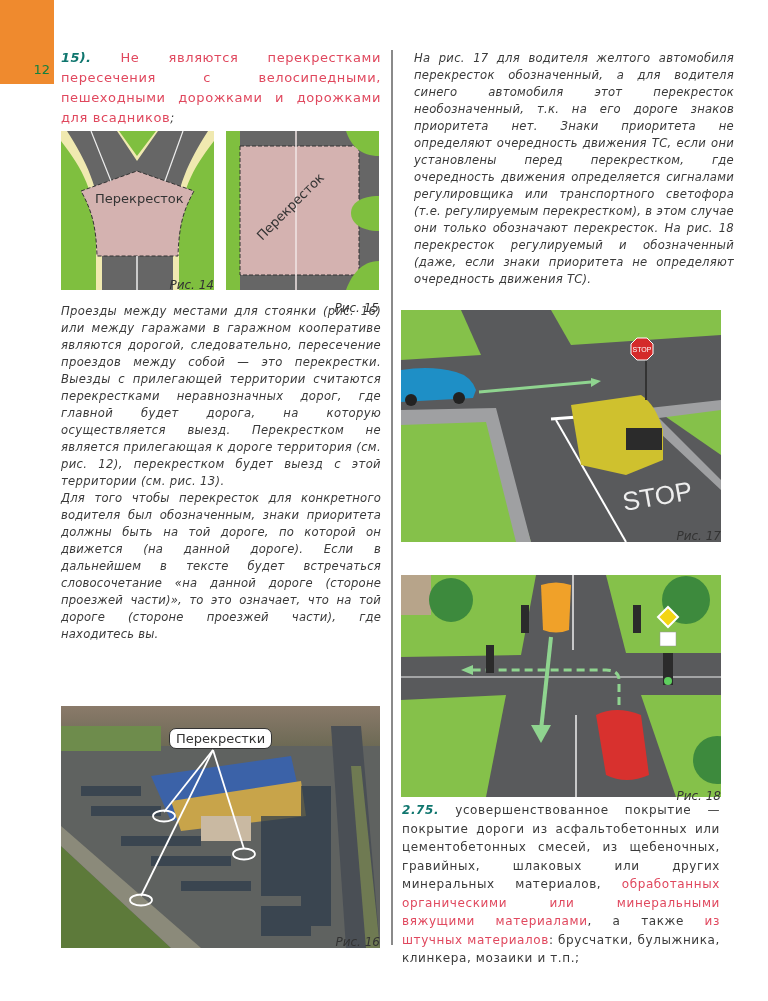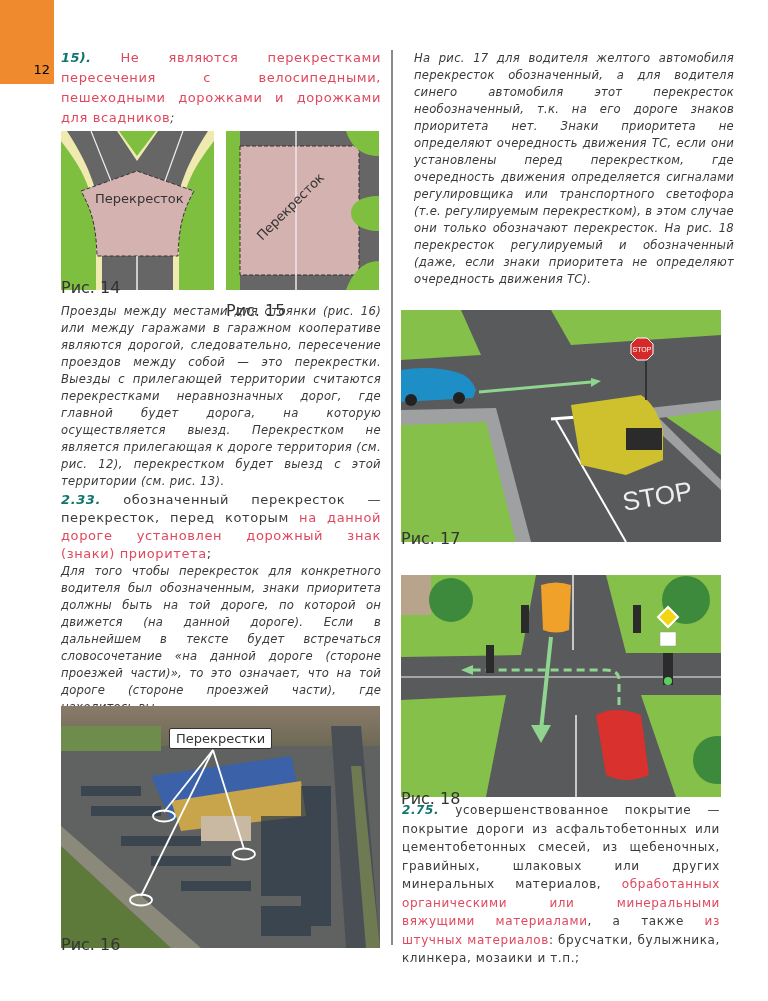--- a/index.html
+++ b/index.html
@@ -1,28 +1,28 @@
 <!DOCTYPE html>
 <html><head>
 <meta charset="utf-8">
 <style>
   html,body{margin:0;padding:0;background:#fff;}
   body{width:768px;height:1001px;position:relative;overflow:hidden;font-family:"DejaVu Sans",sans-serif;color:#3a3a3a;}
   .tab{position:absolute;left:0;top:0;width:54px;height:84px;background:#ef8a2e;}
-  .pagenum{position:absolute;left:0;top:62px;width:50px;text-align:right;color:#000000;font-size:13px;padding-right:4px;box-sizing:border-box;width:54px;}
+  .pagenum{position:absolute;left:0;top:62px;width:50px;text-align:right;color:#15803d;font-size:13px;padding-right:4px;box-sizing:border-box;width:54px;}
   .divider{position:absolute;left:391px;top:50px;width:2px;height:895px;background:#8a8a8a;}
   .col{position:absolute;}
   .p{font-size:12.3px;line-height:17px;margin:0;text-align:justify;text-align-last:left;}
   .it{font-style:italic;font-size:11.6px;line-height:17px;letter-spacing:0.35px;}
   .red{color:#e0485e;}
   .bold{font-weight:bold;color:#0f766e;font-style:italic;}
-  .cap{font-size:16px;color:#333;text-align:left;position:absolute;}
+  .cap{font-style:italic;font-size:12px;color:#333;text-align:right;position:absolute;}
   .fig{position:absolute;overflow:hidden;margin-top:20px;}
   .lbl{font-size:13px;color:#333;}
-  .callout{position:absolute;background:#fff;border:1.5px solid #333;border-radius:2px;font-size:13px;padding:2px 6px;color:#333;}
+  .callout{position:absolute;background:#fff;border:1.5px solid #333;border-radius:7px;font-size:13px;padding:2px 6px;color:#333;}
   .wide{letter-spacing:0.6px;}
 </style>
 </head>
 <body>
 
 <div class="tab"></div>
 <div class="pagenum">12</div>
 <div class="divider"></div>
 
 <div class="col" style="left:61px;top:48px;width:320px;">
@@ -54,23 +54,20 @@
     <path d="M120 0 L153 0 L153 25 C135 25 125 15 120 0Z" fill="#7fbf3f"></path>
     <path d="M153 65 C135 65 125 72 125 82 C125 92 135 100 153 100Z" fill="#7fbf3f"></path>
     <path d="M120 159 L153 159 L153 130 C135 130 125 145 120 159Z" fill="#7fbf3f"></path>
   </svg>
   <div class="lbl" style="position:absolute;left:20px;top:68px;transform:rotate(-45deg);">Перекресток</div>
 </div>
 <div class="cap" style="left:226px;top:278px;width:153px;margin-top:23px;">Рис. 15</div>
 
 <div class="col" style="left:61px;top:303px;width:320px;">
   <p class="p it">Проезды между местами для стоянки (рис. 16) или между гаражами в гаражном кооперативе являются дорогой, следовательно, пересечение проездов между собой — это перекрестки. Выезды с прилегающей территории считаются перекрестками неравнозначных дорог, где главной будет дорога, на которую осуществляется выезд. Перекрестком не является прилегающая к дороге территория (см. рис. 12), перекрестком будет выезд с этой территории (см. рис. 13).</p>
-  <p class="p wide" style="font-size:13px;line-height:18px;margin-top:1px;">
-    <span class="bold">2.33.</span><span> обозначенный перекресток — перекресток, перед которым </span><span class="red">на данной дороге установлен дорожный знак (знаки) приоритета</span><span>;</span>
-  </p>
   <p class="p it" style="letter-spacing:0.2px;">Для того чтобы перекресток для конкретного водителя был обозначенным, знаки приоритета должны быть на той дороге, по которой он движется (на данной дороге). Если в дальнейшем в тексте будет встречаться словосочетание «на данной дороге (стороне проезжей части)», то это означает, что на той дороге (стороне проезжей части), где находитесь вы.</p>
 </div>
 
 <div class="fig" style="left:61px;top:686px;width:319px;height:242px;">
   <svg width="319" height="242" viewBox="0 0 319 242">
     <defs>
       <linearGradient id="sky" x1="0" y1="0" x2="0" y2="1">
         <stop offset="0" stop-color="#8a7a6a"></stop>
           <stop offset="1" stop-color="#6d6a55"></stop>
       </linearGradient>

